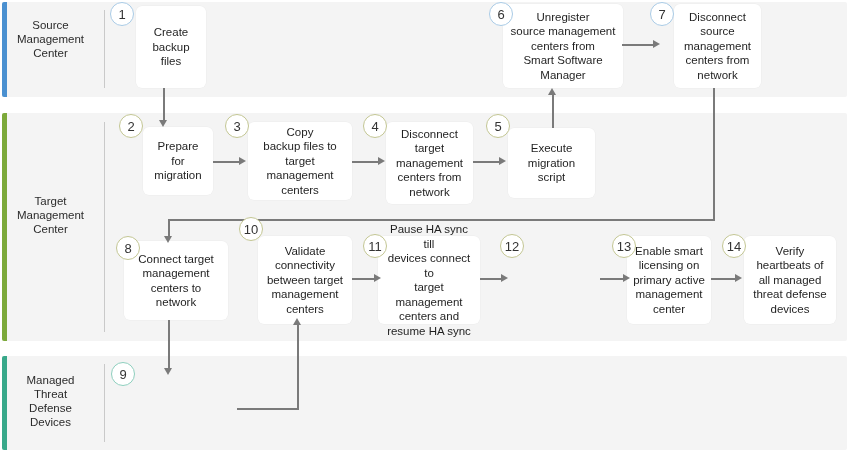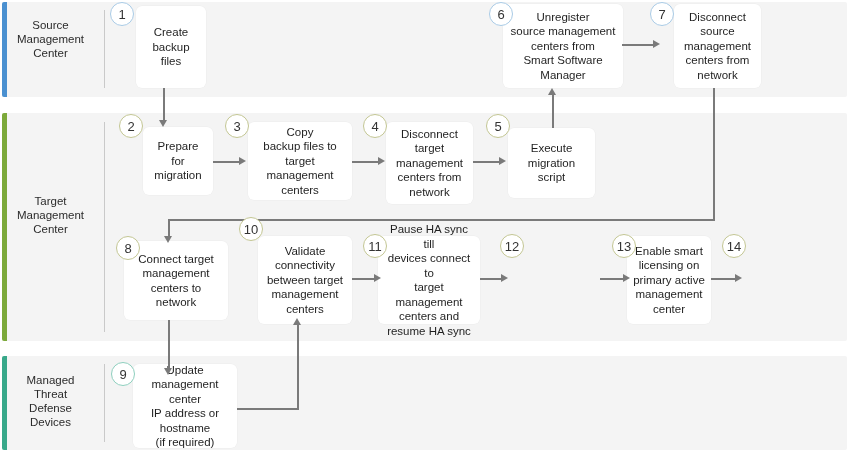--- a/index.html
+++ b/index.html
@@ -225,23 +225,20 @@
     <span>7</span>
   </div>
 
   <div class="node" style="left:124px;top:241px;width:104px;height:79px;">
     <span>Connect target<br>management<br>centers to<br>network</span>
   </div>
   <div class="step-num olive" style="left:116px;top:236px;">
     <span>8</span>
   </div>
 
-  <div class="node" style="left:133px;top:364px;width:104px;height:84px;">
-    <span>Update<br>management center<br>IP address or<br>hostname<br>(if required)</span>
-  </div>
   <div class="step-num teal" style="left:111px;top:362px;">
     <span>9</span>
   </div>
 
   <div class="node" style="left:258px;top:236px;width:94px;height:88px;">
     <span>Validate<br>connectivity<br>between target<br>management<br>centers</span>
   </div>
   <div class="step-num olive" style="left:239px;top:217px;">
     <span>10</span>
   </div>
@@ -257,17 +254,20 @@
     <span>12</span>
   </div>
 
   <div class="node" style="left:627px;top:236px;width:84px;height:88px;">
     <span>Enable smart<br>licensing on<br>primary active<br>management<br>center</span>
   </div>
   <div class="step-num olive" style="left:612px;top:234px;">
     <span>13</span>
   </div>
 
+  <div class="node" style="left:744px;top:236px;width:92px;height:88px;">
+    <span>Verify<br>heartbeats of<br>all managed<br>threat defense<br>devices</span>
+  </div>
   <div class="step-num olive" style="left:722px;top:234px;text-align:center;">
     <span>14</span>
   </div>
 
 </div>
 
 </body></html>

